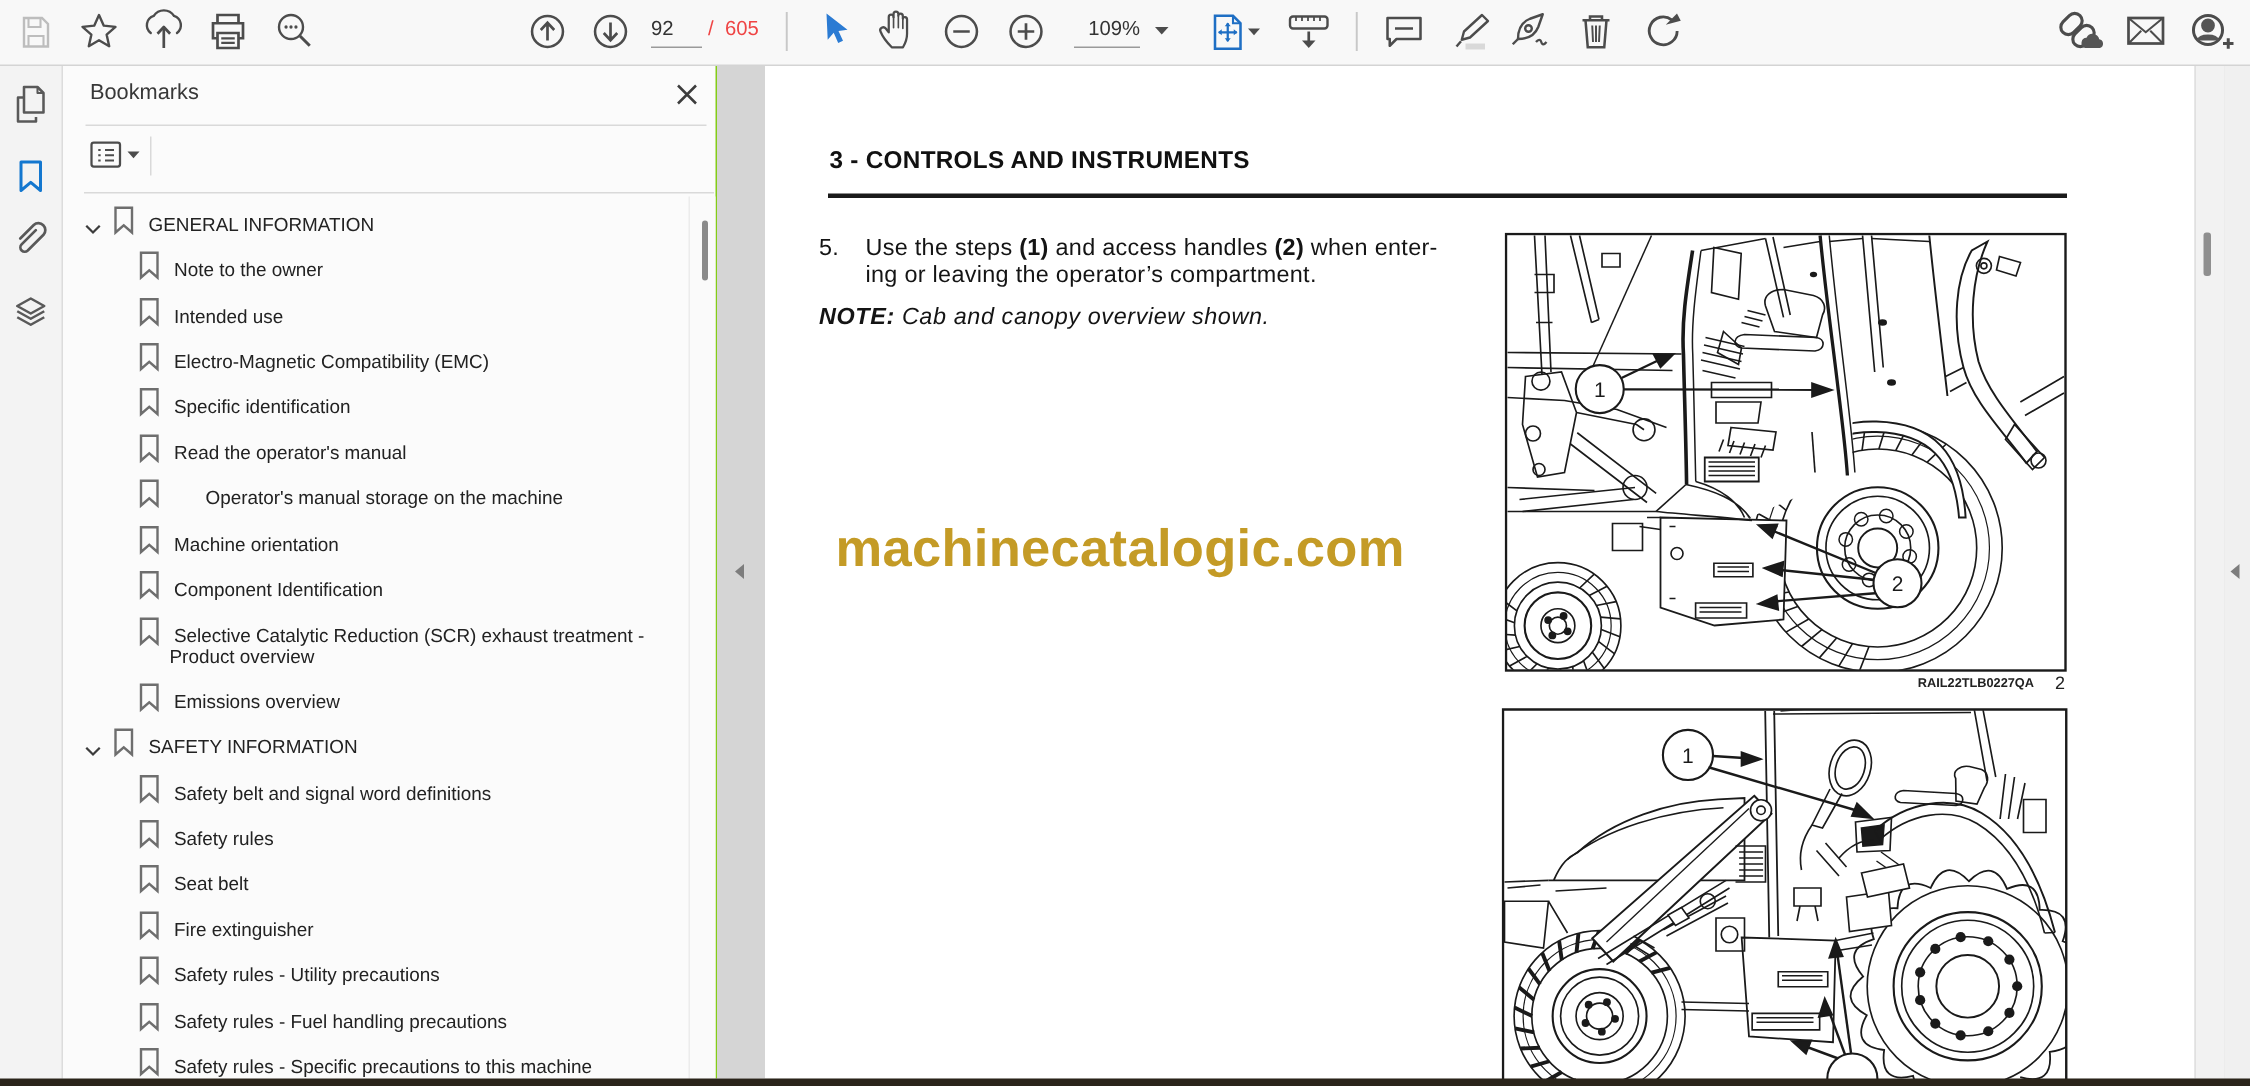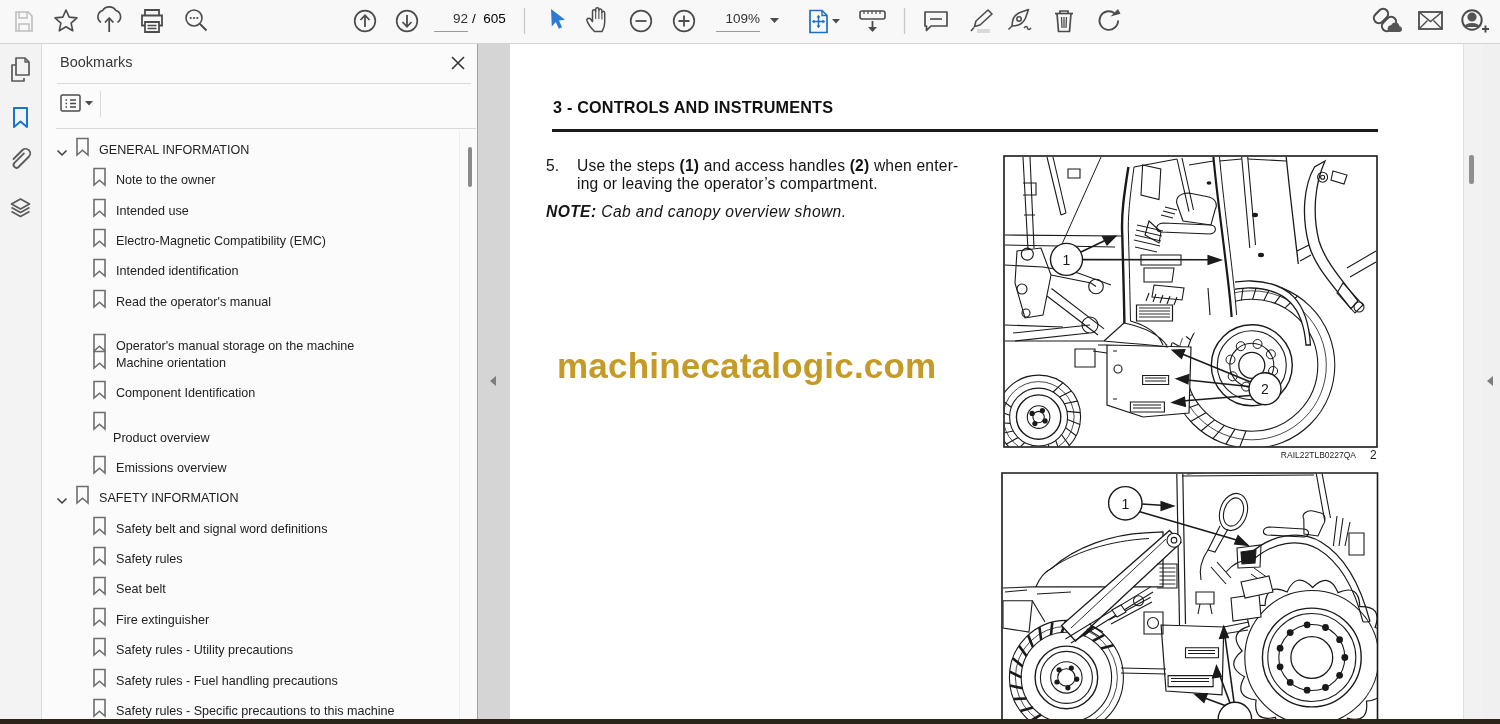--- a/index.html
+++ b/index.html
@@ -1,23 +1,23 @@
 <!DOCTYPE html>
 <html><head>
 <meta charset="utf-8">
 <style>
   html,body{margin:0;padding:0;}
   body{width:1500px;height:724px;position:relative;overflow:hidden;
        font-family:"Liberation Sans",sans-serif;background:#ffffff;}
   .abs{position:absolute;}
   
   #toolbar{left:0;top:0;width:1500px;height:43px;background:#f8f8f8;border-bottom:1px solid #d4d4d4;}
-  #toolnum{left:434px;top:11px;width:34px;text-align:right;font-size:13.5px;color:#333;}
+  #toolnum{left:434px;top:11px;width:34px;text-align:left;font-size:13.5px;color:#333;}
   #toolnum .uline{position:absolute;left:0;top:20px;width:34px;border-bottom:1px solid #9a9a9a;}
-  #toolden{left:472px;top:11px;font-size:13.5px;color:#000000;}
+  #toolden{left:472px;top:11px;font-size:13.5px;color:#ef4444;}
   #toolzoom{left:716px;top:11px;width:44px;text-align:right;font-size:13.5px;color:#333;}
   #toolzoom .uline{position:absolute;left:0;top:20px;width:44px;border-bottom:1px solid #9a9a9a;}
   
   #sidebar{left:0;top:44px;width:41px;height:675px;background:#f3f3f3;border-right:1px solid #dcdcdc;}
   
   #panel{left:42px;top:44px;width:435px;height:675px;background:#fbfbfb;border-right:1px solid #84cc16;}
   #paneltitle{left:60px;top:54px;font-size:14.5px;color:#383838;}
   .psep{position:absolute;left:15px;width:414px;border-top:1px solid #d9d9d9;}
   #vline{position:absolute;left:58px;top:47px;height:26px;border-left:1px solid #d9d9d9;}
   
@@ -36,21 +36,21 @@
   .collapsearrow{width:0;height:0;border-top:5px solid transparent;border-bottom:5px solid transparent;border-right:6px solid #7d7d7d;}
   
   #dochead{left:553px;top:98px;width:825px;text-align:left;font-size:16.2px;font-weight:bold;color:#111;letter-spacing:0.2px;}
   #docrule{left:552px;top:129px;width:826px;height:2.5px;background:#1a1a1a;}
   #item5{left:546px;top:156.5px;font-size:15.6px;color:#141414;line-height:18.7px;letter-spacing:0.2px;}
   #item5 .num{position:absolute;left:0;top:0;}
   #item5 .body{display:block;margin-left:31px;width:390px;}
   #note{left:546px;top:202.5px;font-size:15.6px;color:#141414;letter-spacing:0.4px;}
   #wmark{left:557px;top:346px;font-size:35px;font-weight:bold;color:#c49b26;letter-spacing:0.2px;}
   #fig1{left:1003px;top:155px;}
-  #fig1cap{left:1100px;top:450px;width:256px;text-align:right;font-size:8.5px;font-weight:normal;color:#222;}
+  #fig1cap{left:1100px;top:450px;width:256px;text-align:right;font-size:8.5px;font-weight:bold;color:#222;}
   #fig1num{left:1370px;top:448px;font-size:12px;color:#222;}
   #fig2{left:1001px;top:472px;}
   
   #botbar{left:0;top:719px;width:1500px;height:5px;background:#2a241a;}
 </style>
 </head>
 <body>
   <svg width="0" height="0" style="position:absolute">
     <defs>
       <g id="bmico">
@@ -252,29 +252,29 @@
   <div class="row" style="left:92px;top:227.5px;">
     <svg width="15" height="20">
       <use href="#bmk"></use>
     </svg>
     <span class="lbl">Electro-Magnetic Compatibility (EMC)</span>
   </div>
   <div class="row" style="left:92px;top:258px;">
     <svg width="15" height="20">
       <use href="#bmk"></use>
     </svg>
-    <span class="lbl">Intended identification</span>
+    <span class="lbl">Specific identification</span>
   </div>
   <div class="row" style="left:92px;top:288.5px;">
     <svg width="15" height="20">
       <use href="#bmk"></use>
     </svg>
     <span class="lbl">Read the operator's manual</span>
   </div>
-  <div class="row" style="left:92px;top:333px;">
+  <div class="row" style="left:92px;top:319px;gap:21px;">
     <svg width="15" height="20">
       <use href="#bmk"></use>
     </svg>
     <span class="lbl">Operator's manual storage on the machine</span>
   </div>
   <div class="row" style="left:92px;top:349.5px;">
     <svg width="15" height="20">
       <use href="#bmk"></use>
     </svg>
     <span class="lbl">Machine orientation</span>
@@ -282,20 +282,21 @@
   <div class="row" style="left:92px;top:380px;">
     <svg width="15" height="20">
       <use href="#bmk"></use>
     </svg>
     <span class="lbl">Component Identification</span>
   </div>
   <div class="row" style="left:92px;top:410.5px;">
     <svg width="15" height="20">
       <use href="#bmk"></use>
     </svg>
+    <span class="lbl">Selective Catalytic Reduction (SCR) exhaust treatment -</span>
   </div>
   <div class="row" style="left:113px;top:431px;">
     <span>Product overview</span>
   </div>
   <div class="row" style="left:92px;top:454.5px;">
     <svg width="15" height="20">
       <use href="#bmk"></use>
     </svg>
     <span class="lbl">Emissions overview</span>
   </div>

